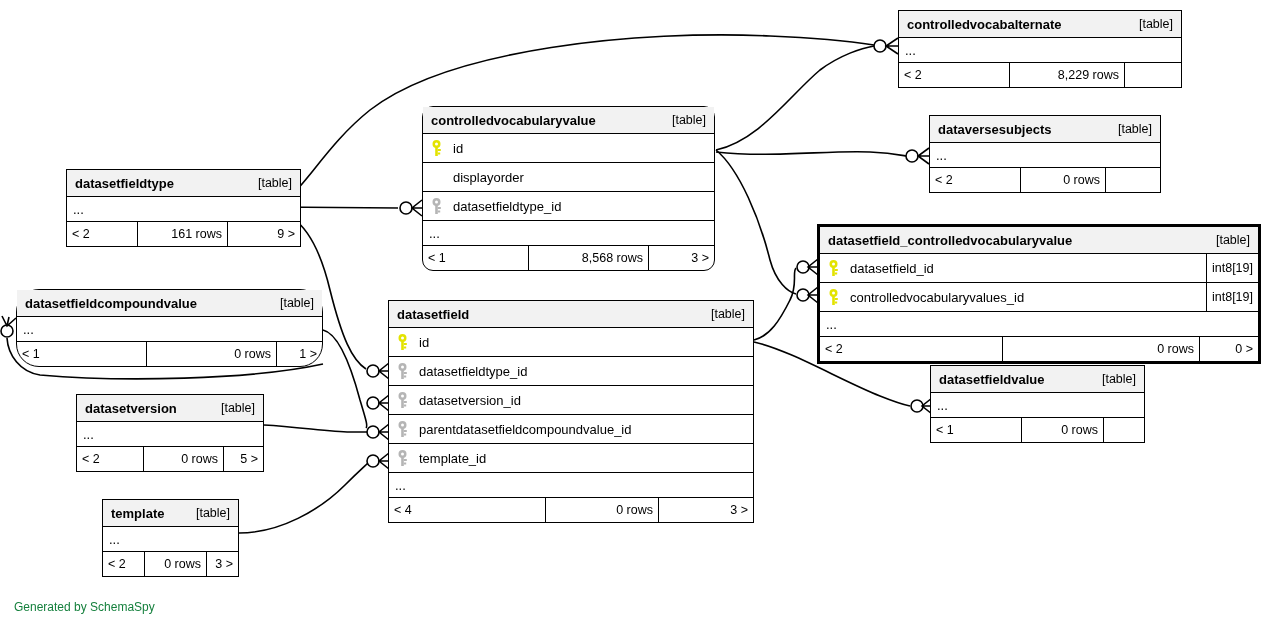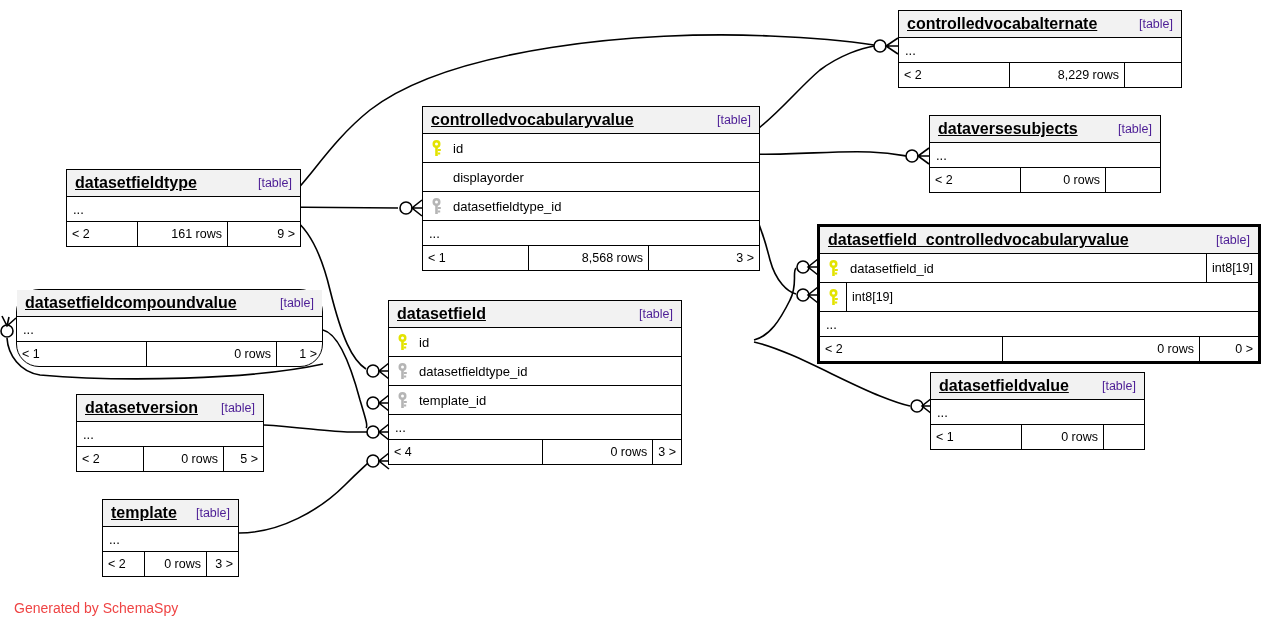--- a/index.html
+++ b/index.html
@@ -58,27 +58,26 @@
     align-items: center;
     justify-content: space-between;
     background: #f2f2f2;
     border-bottom: 1.5px solid #000000;
     padding: 0 8px;
     height: 27px;
     box-sizing: border-box;
   }
   .tbl-name {
     font-weight: bold;
-    font-size: 16px;
-    white-space: nowrap;
-    text-decoration: underline;
+    font-size: 13px;
+    white-space: nowrap;
   }
   .tbl-tag {
     font-size: 12.5px;
-    color: #4c1d95;
+    color: #000000;
     padding-left: 14px;
     white-space: nowrap;
   }
 
   .tbl-row {
     display: flex;
     align-items: center;
     height: 29px;
     border-bottom: 1.5px solid #000000;
     box-sizing: border-box;
@@ -149,22 +148,22 @@
   }
 
   .key-icon {
     display: block;
   }
 
   #footer-credit {
     position: absolute;
     left: 14px;
     top: 600px;
-    font-size: 14px;
-    color: #ef4444;
+    font-size: 12px;
+    color: #15803d;
     white-space: nowrap;
   }
 </style>
 </head>
 <body>
 
 <div id="canvas">
 
   <svg id="edges" viewBox="0 0 1278 631">
 
@@ -259,21 +258,21 @@
           <span class="tbl-name">dataversesubjects</span>
           <span class="tbl-tag">[table]</span>
         </div>
         <div class="ellipsis-row">...</div>
         <div class="tbl-footer">
           <span class="foot-cell foot-left" style="width:90px">&lt; 2</span>
           <span class="foot-cell foot-mid" style="width:85px">0 rows</span>
           <span class="foot-cell foot-right" style="flex:1 1 auto"></span>
         </div>
       </div>
-      <div class="table-box" style="left: 422px; top: 106px; width: 338px;">
+      <div class="table-box" style="left: 422px; top: 106px; width: 293px; border-radius: 11px;">
         <div class="tbl-header">
           <span class="tbl-name">controlledvocabularyvalue</span>
           <span class="tbl-tag">[table]</span>
         </div>
         <div class="tbl-row">
           <span class="row-key">
             <svg class="key-icon" width="11" height="17" viewBox="0 0 11 17">
               <circle cx="5.5" cy="4" r="4" fill="#e3e300"></circle>
               <circle cx="5.5" cy="4" r="1.5" fill="#ffffff"></circle>
               <rect x="4.2" y="6" width="2.6" height="10" fill="#e3e300"></rect>
@@ -339,20 +338,21 @@
         <div class="tbl-row">
           <span class="row-key">
             <svg class="key-icon" width="11" height="17" viewBox="0 0 11 17">
               <circle cx="5.5" cy="4" r="4" fill="#e3e300"></circle>
               <circle cx="5.5" cy="4" r="1.5" fill="#ffffff"></circle>
               <rect x="4.2" y="6" width="2.6" height="10" fill="#e3e300"></rect>
               <rect x="6.8" y="9" width="3" height="2" fill="#e3e300"></rect>
               <rect x="6.8" y="12.5" width="2.4" height="2" fill="#e3e300"></rect>
             </svg>
           </span>
+          <span class="row-label">controlledvocabularyvalues_id</span>
           <span class="row-type">int8[19]</span>
         </div>
         <div class="ellipsis-row">...</div>
         <div class="tbl-footer">
           <span class="foot-cell foot-left" style="width:182px">&lt; 2</span>
           <span class="foot-cell foot-mid" style="width:197px">0 rows</span>
           <span class="foot-cell foot-right" style="flex:1 1 auto">0 &gt;</span>
         </div>
       </div>
       <div class="table-box" style="left: 16px; top: 289px; width: 307px; border-radius: 23px;">
@@ -360,21 +360,21 @@
           <span class="tbl-name">datasetfieldcompoundvalue</span>
           <span class="tbl-tag">[table]</span>
         </div>
         <div class="ellipsis-row">...</div>
         <div class="tbl-footer">
           <span class="foot-cell foot-left" style="width:129px">&lt; 1</span>
           <span class="foot-cell foot-mid" style="width:130px">0 rows</span>
           <span class="foot-cell foot-right" style="flex:1 1 auto">1 &gt;</span>
         </div>
       </div>
-      <div class="table-box" style="left: 388px; top: 300px; width: 294px;">
+      <div class="table-box" style="left: 388px; top: 300px; width: 366px;">
         <div class="tbl-header">
           <span class="tbl-name">datasetfield</span>
           <span class="tbl-tag">[table]</span>
         </div>
         <div class="tbl-row">
           <span class="row-key">
             <svg class="key-icon" width="11" height="17" viewBox="0 0 11 17">
               <circle cx="5.5" cy="4" r="4" fill="#e3e300"></circle>
               <circle cx="5.5" cy="4" r="1.5" fill="#ffffff"></circle>
               <rect x="4.2" y="6" width="2.6" height="10" fill="#e3e300"></rect>
@@ -399,30 +399,54 @@
         <div class="tbl-row">
           <span class="row-key">
             <svg class="key-icon" width="11" height="17" viewBox="0 0 11 17">
               <circle cx="5.5" cy="4" r="4" fill="#b5b5b5"></circle>
               <circle cx="5.5" cy="4" r="1.5" fill="#ffffff"></circle>
               <rect x="4.2" y="6" width="2.6" height="10" fill="#b5b5b5"></rect>
               <rect x="6.8" y="9" width="3" height="2" fill="#b5b5b5"></rect>
               <rect x="6.8" y="12.5" width="2.4" height="2" fill="#b5b5b5"></rect>
             </svg>
           </span>
+          <span class="row-label">datasetversion_id</span>
+        </div>
+        <div class="tbl-row">
+          <span class="row-key">
+            <svg class="key-icon" width="11" height="17" viewBox="0 0 11 17">
+              <circle cx="5.5" cy="4" r="4" fill="#b5b5b5"></circle>
+              <circle cx="5.5" cy="4" r="1.5" fill="#ffffff"></circle>
+              <rect x="4.2" y="6" width="2.6" height="10" fill="#b5b5b5"></rect>
+              <rect x="6.8" y="9" width="3" height="2" fill="#b5b5b5"></rect>
+              <rect x="6.8" y="12.5" width="2.4" height="2" fill="#b5b5b5"></rect>
+            </svg>
+          </span>
+          <span class="row-label">parentdatasetfieldcompoundvalue_id</span>
+        </div>
+        <div class="tbl-row">
+          <span class="row-key">
+            <svg class="key-icon" width="11" height="17" viewBox="0 0 11 17">
+              <circle cx="5.5" cy="4" r="4" fill="#b5b5b5"></circle>
+              <circle cx="5.5" cy="4" r="1.5" fill="#ffffff"></circle>
+              <rect x="4.2" y="6" width="2.6" height="10" fill="#b5b5b5"></rect>
+              <rect x="6.8" y="9" width="3" height="2" fill="#b5b5b5"></rect>
+              <rect x="6.8" y="12.5" width="2.4" height="2" fill="#b5b5b5"></rect>
+            </svg>
+          </span>
           <span class="row-label">template_id</span>
         </div>
         <div class="ellipsis-row">...</div>
         <div class="tbl-footer">
           <span class="foot-cell foot-left" style="width:156px">&lt; 4</span>
           <span class="foot-cell foot-mid" style="width:113px">0 rows</span>
           <span class="foot-cell foot-right" style="flex:1 1 auto">3 &gt;</span>
         </div>
       </div>
-      <div class="table-box" style="left: 930px; top: 365px; width: 215px; margin-top: 7px;">
+      <div class="table-box" style="left: 930px; top: 365px; width: 215px;">
         <div class="tbl-header">
           <span class="tbl-name">datasetfieldvalue</span>
           <span class="tbl-tag">[table]</span>
         </div>
         <div class="ellipsis-row">...</div>
         <div class="tbl-footer">
           <span class="foot-cell foot-left" style="width:90px">&lt; 1</span>
           <span class="foot-cell foot-mid" style="width:82px">0 rows</span>
           <span class="foot-cell foot-right" style="flex:1 1 auto"></span>
         </div>

